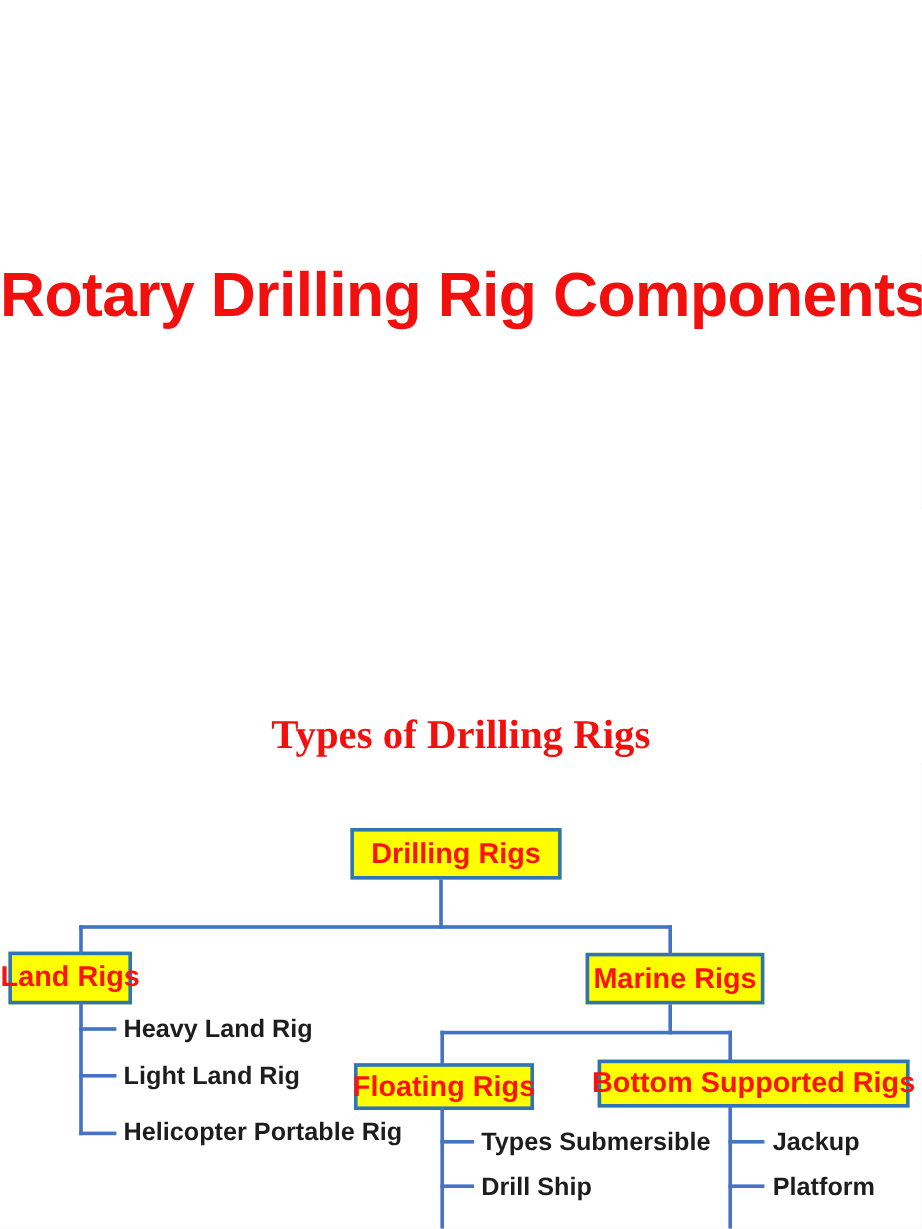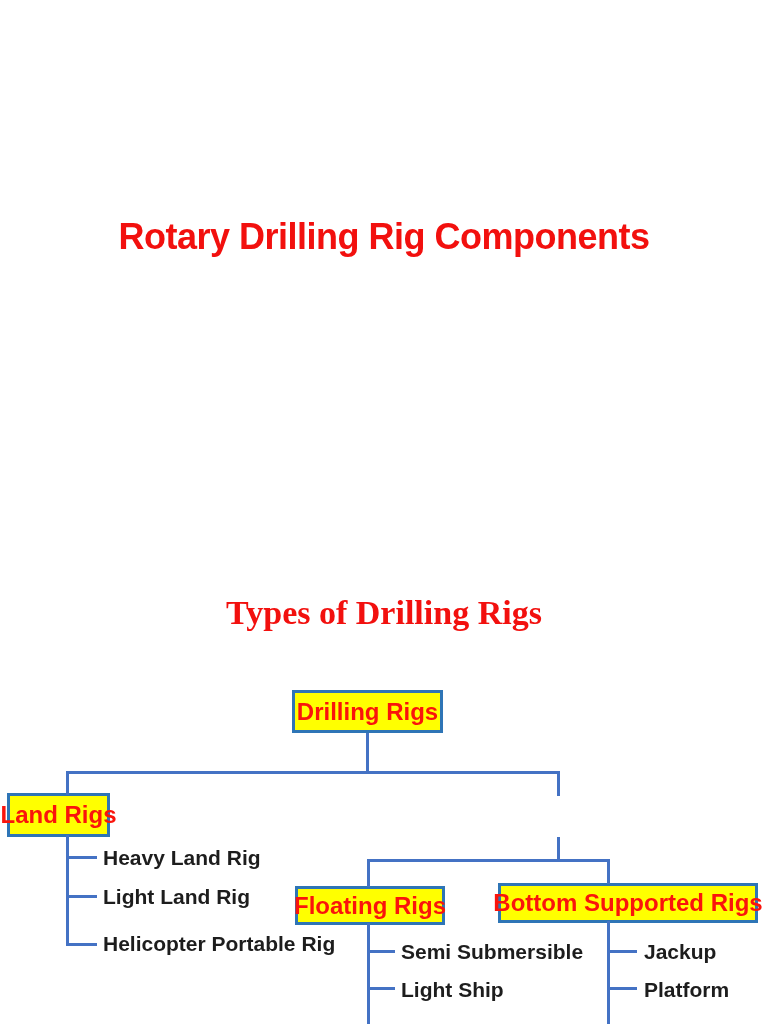--- a/index.html
+++ b/index.html
@@ -7,21 +7,21 @@
   #page{
     position:relative;
     width:768px;height:1024px;
     background:var(--background,#ffffff);
     overflow:hidden;
     font-family:"Liberation Sans", sans-serif;
   }
   .main-title{
     position:absolute;left:0;right:0;top:216px;
     text-align:center;
-    font-size:36px;font-weight:bold;letter-spacing:-0.5px;
+    font-size:52px;font-weight:bold;letter-spacing:-0.5px;
     color:var(--title-red,#f2100e);
     white-space:nowrap;
   }
   .section-title{
     position:absolute;left:0;right:0;top:594px;
     text-align:center;
     font-family:"Liberation Serif", serif;
     font-size:34px;font-weight:bold;
     color:var(--title-red,#f2100e);
     white-space:nowrap;
@@ -49,24 +49,25 @@
   }
 </style>
 </head>
 <body>
 
 <div id="page">
 
   <div class="main-title">Rotary Drilling Rig Components</div>
   <div class="section-title">Types of Drilling Rigs</div>
 
-  <div class="node" style="left:292px;top:690px;width:151px;height:43px;">Drilling Rigs</div>
+  <div class="node" style="left:292px;top:690px;width:176px;height:43px;">Drilling Rigs</div>
 
   <div class="node" style="left:7px;top:793px;width:103px;height:44px;">Land Rigs</div>
 
+  <div class="node" style="left:488px;top:794px;width:149px;height:43px;">Marine Rigs</div>
 
   <div class="node" style="left:295px;top:886px;width:150px;height:39px;">Floating Rigs</div>
 
   <div class="node" style="left:498px;top:883px;width:260px;height:40px;">Bottom Supported Rigs</div>
 
   <div class="line" style="left:366px;top:733px;width:3px;height:41px;"></div>
   <div class="line" style="left:66px;top:771px;width:494px;height:3px;"></div>
   <div class="line" style="left:66px;top:771px;width:3px;height:24px;"></div>
   <div class="line" style="left:557px;top:771px;width:3px;height:25px;"></div>
 
@@ -81,22 +82,22 @@
 
   <div class="line" style="left:557px;top:837px;width:3px;height:25px;"></div>
   <div class="line" style="left:367px;top:859px;width:243px;height:3px;"></div>
   <div class="line" style="left:367px;top:859px;width:3px;height:28px;"></div>
   <div class="line" style="left:607px;top:859px;width:3px;height:25px;"></div>
 
   <div class="line" style="left:367px;top:923px;width:3px;height:101px;"></div>
   <div class="line" style="left:367px;top:950px;width:28px;height:3px;"></div>
   <div class="line" style="left:367px;top:987px;width:28px;height:3px;"></div>
 
-  <div class="leaf" style="left:401px;top:952px;">Semi Submersible</div>
-  <div class="leaf" style="left:401px;top:990px;">Light Ship</div>
+  <div class="leaf" style="left:401px;top:952px;">Types Submersible</div>
+  <div class="leaf" style="left:401px;top:990px;">Drill Ship</div>
 
   <div class="line" style="left:607px;top:921px;width:3px;height:103px;"></div>
   <div class="line" style="left:607px;top:950px;width:30px;height:3px;"></div>
   <div class="line" style="left:607px;top:987px;width:30px;height:3px;"></div>
 
   <div class="leaf" style="left:644px;top:952px;">Jackup</div>
   <div class="leaf" style="left:644px;top:990px;">Platform</div>
 
 </div>
 

